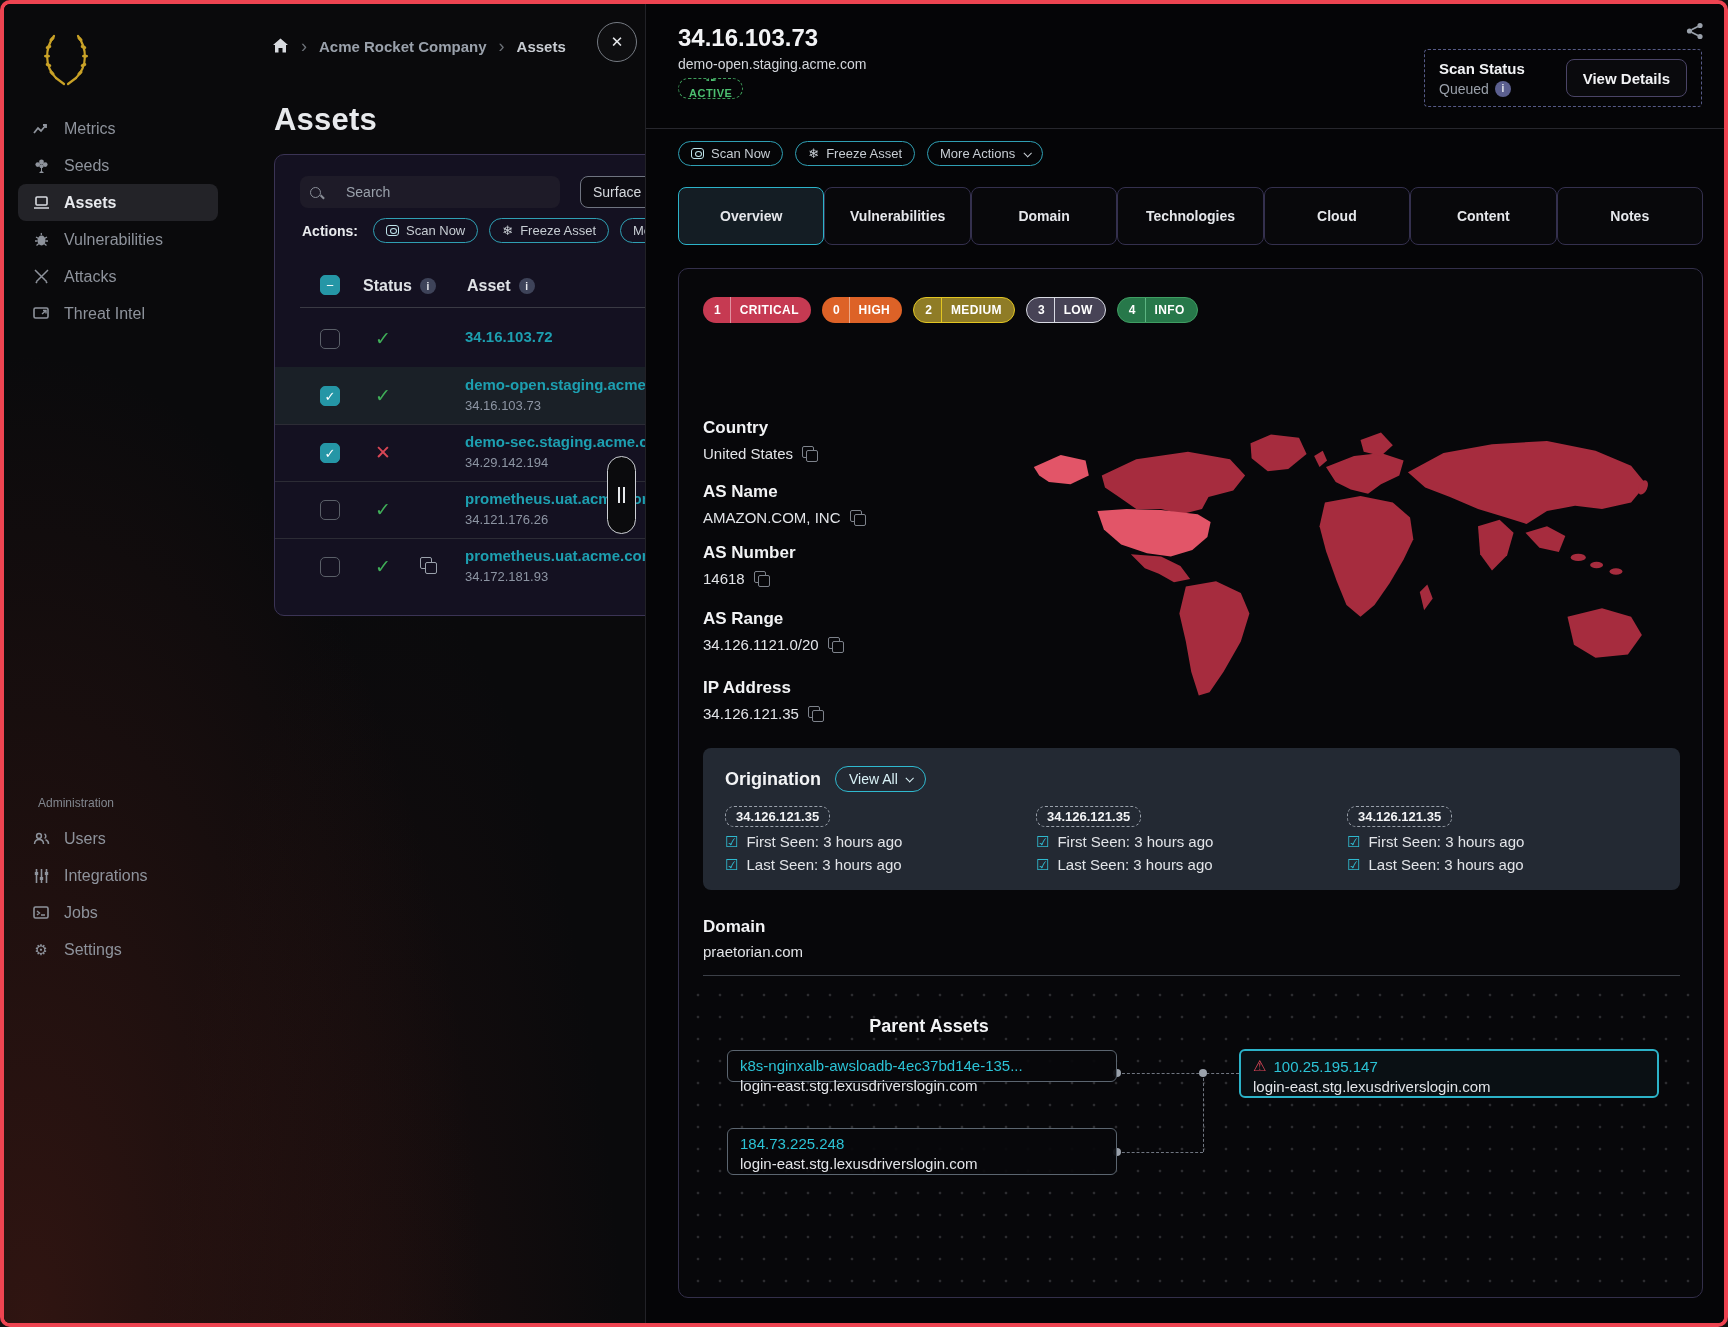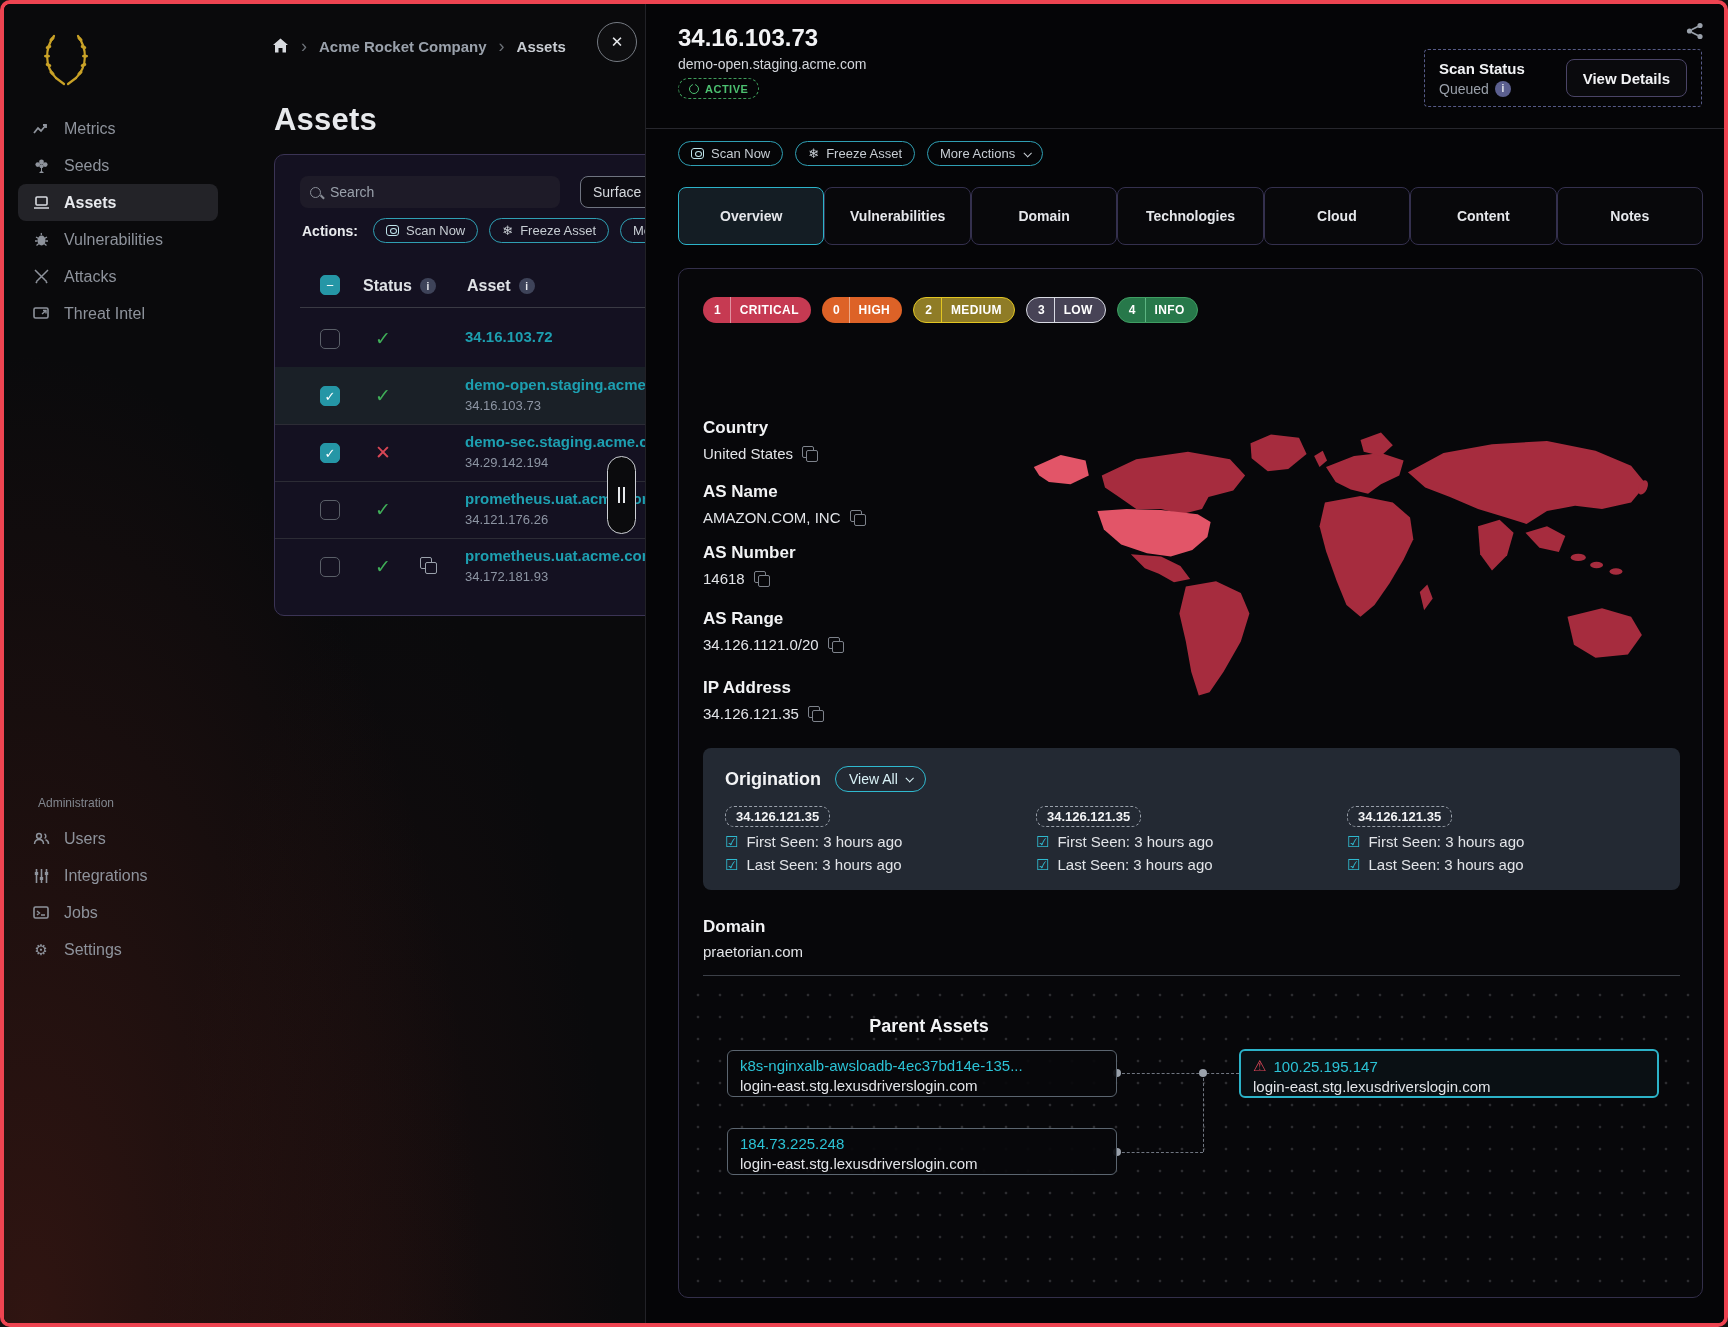--- a/index.html
+++ b/index.html
@@ -26,21 +26,21 @@
   
   .breadcrumb{position:absolute;left:268px;top:32px;display:flex;align-items:center;gap:12px;color:#9aa1ab;font-size:15px;font-weight:600;}
   .breadcrumb .sep{color:#6d7279;font-size:18px;font-weight:400;}
   .breadcrumb .crumb-last{color:#c8ccd2;}
 
   .page-title{position:absolute;left:270px;top:98px;font-size:31px;font-weight:800;color:#e8eaed;letter-spacing:.2px;}
 
   
   .assets-card{position:absolute;left:270px;top:150px;width:600px;height:462px;background:#141121;border:1px solid #3b3455;border-radius:10px;padding:0;}
   .search-box{position:absolute;left:25px;top:21px;width:260px;height:32px;background:#1e1b28;border-radius:8px;display:flex;align-items:center;padding:0 10px;gap:9px;}
-  .search-box input{background:transparent;border:none;outline:none;color:#d6d9de;font-size:14px;width:200px;font-family:inherit;}
+  .search-box input{background:transparent;border:none;outline:none;color:#d6d9de;font-size:14px;width:200px;font-family:inherit;margin-left:16px;}
   .search-box input::placeholder{color:#9aa1ab;}
   .surface-dd{position:absolute;left:305px;top:21px;width:170px;height:32px;background:#0d0c13;border:1px solid #6f7480;border-radius:8px;display:flex;align-items:center;padding:0 12px;color:#d6d9de;font-size:14px;}
   .actions-row{position:absolute;left:27px;top:63px;display:flex;align-items:center;gap:11px;}
   .actions-label{color:#e8eaed;font-weight:700;font-size:14px;margin-right:4px;}
   .pill-btn{display:inline-flex;align-items:center;gap:7px;height:25px;padding:0 12px;border:1px solid #2f9fb3;border-radius:13px;color:#c7cdd3;font-size:13px;white-space:nowrap;cursor:pointer;background:transparent;}
   .pill-btn .chev{margin-left:2px;}
 
   .tbl-head{position:absolute;left:0;top:118px;width:100%;height:32px;}
   .tbl-head .col-status{position:absolute;left:88px;top:4px;color:#dfe2e6;font-weight:700;font-size:16px;display:flex;gap:8px;align-items:center;}
   .tbl-head .col-asset{position:absolute;left:192px;top:4px;color:#dfe2e6;font-weight:700;font-size:16px;display:flex;gap:8px;align-items:center;}
@@ -64,21 +64,21 @@
 
   
   .close-btn{position:absolute;left:593px;top:18px;width:40px;height:40px;border-radius:50%;border:1.5px solid #767b83;background:#0e0e10;color:#e8eaed;font-size:15px;display:flex;align-items:center;justify-content:center;cursor:pointer;z-index:30;}
   .drag-handle{position:absolute;left:603px;top:452px;width:29px;height:78px;border-radius:15px;border:1.5px solid #cdd0d5;background:#0b0b0d;z-index:30;display:flex;align-items:center;justify-content:center;gap:3px;cursor:col-resize;}
   .drag-handle i{display:block;width:2px;height:16px;background:#e8eaed;}
 
   
   .detail{position:absolute;left:641px;top:0;width:1087px;height:100%;background:#050507;border-left:1px solid #222227;}
   .d-title{position:absolute;left:32px;top:20px;font-size:24px;font-weight:800;color:#f2f3f5;}
   .d-sub{position:absolute;left:32px;top:52px;font-size:14px;color:#d3d6db;}
-  .active-badge{position:absolute;left:32px;top:74px;height:21px;display:inline-flex;align-items:center;gap:6px;padding:0 10px;border:1.5px dashed #3e9e5b;border-radius:12px;color:#4cc070;font-size:11px;font-weight:700;letter-spacing:.5px;}
+  .active-badge{position:absolute;left:32px;top:74px;height:21px;display:inline-flex;align-items:center;gap:6px;padding:0 10px;border:1.5px dashed #3e9e5b;border-radius:12px;color:#4cc070;font-size:11px;font-weight:700;letter-spacing:.5px;flex-direction:column;}
   .share-ic{position:absolute;right:28px;top:18px;cursor:pointer;}
   .scan-status-box{position:absolute;right:30px;top:45px;width:278px;height:58px;border:1.5px dashed #565a86;border-radius:4px;display:flex;align-items:center;padding:0 14px;gap:30px;}
   .ss-label{font-size:15px;font-weight:700;color:#f2f3f5;margin-bottom:4px;}
   .ss-value{font-size:14px;color:#9aa0aa;display:flex;align-items:center;gap:6px;}
   .view-details{margin-left:auto;height:38px;padding:0 16px;border:1px solid #4a4466;border-radius:8px;background:#0a0a0d;color:#f2f3f5;font-weight:700;font-size:15px;display:flex;align-items:center;cursor:pointer;}
   .d-divider{position:absolute;left:0;top:124px;width:100%;height:1px;background:#27272d;}
   .d-actions{position:absolute;left:32px;top:137px;display:flex;gap:12px;}
 
   .tabs{position:absolute;left:32px;top:183px;width:1025px;display:flex;}
   .tab{flex:1;height:58px;border:1px solid #34304e;border-radius:8px;display:flex;align-items:center;justify-content:center;color:#e5e7eb;font-size:14px;font-weight:600;cursor:pointer;background:#08080b;}
@@ -596,21 +596,21 @@
       <div class="graph">
         <div class="pa-title">Parent Assets</div>
 
         <div class="edge h" style="left:438px;top:97px;width:122px;"></div>
         <div class="edge v" style="left:524px;top:97px;height:79px;"></div>
         <div class="edge h" style="left:438px;top:176px;width:86px;"></div>
         <div class="edot" style="left:434px;top:93px;"></div>
         <div class="edot" style="left:520px;top:93px;"></div>
         <div class="edot" style="left:434px;top:172px;"></div>
 
-        <div class="node" style="left:48px;top:74px;width:390px;height:47px;">
+        <div class="node" style="left:48px;top:74px;width:390px;height:32px;">
           <div class="n-name">k8s-nginxalb-awsloadb-4ec37bd14e-135...</div>
           <div class="n-dom">login-east.stg.lexusdriverslogin.com</div>
         </div>
 
         <div class="node selected" style="left:560px;top:73px;width:420px;height:49px;">
           <div class="n-name">
               <span class="warn-ic">⚠</span>
               <span>100.25.195.147</span>
             </div>
           <div class="n-dom">login-east.stg.lexusdriverslogin.com</div>

